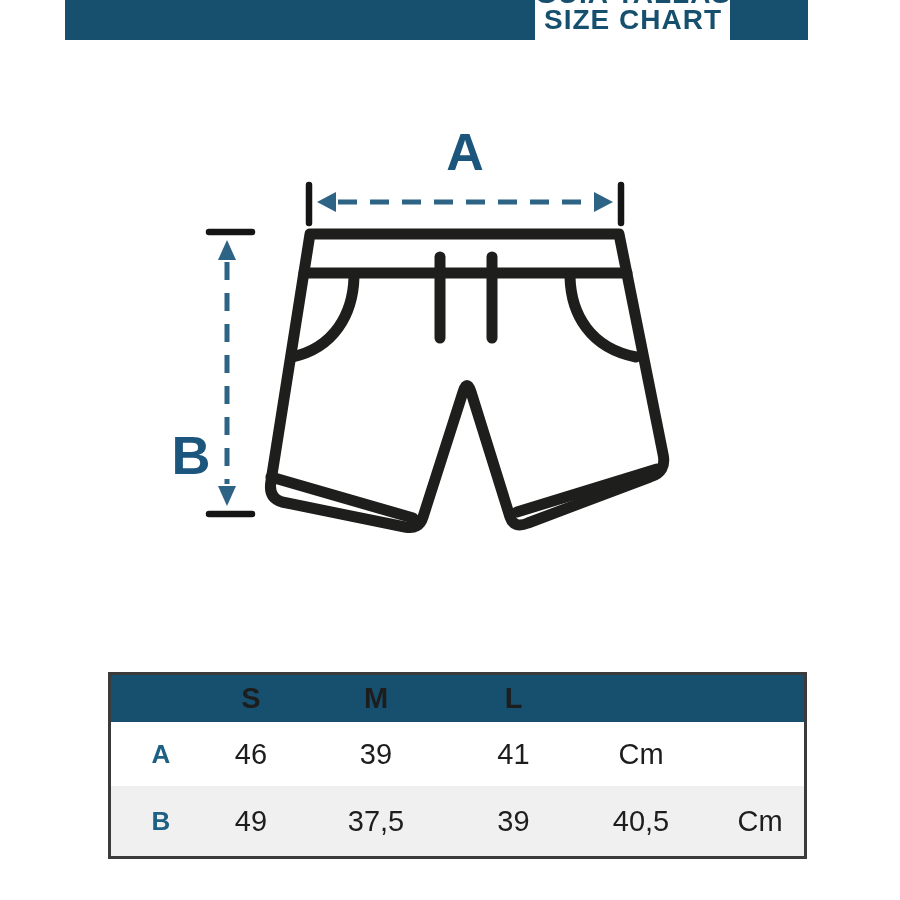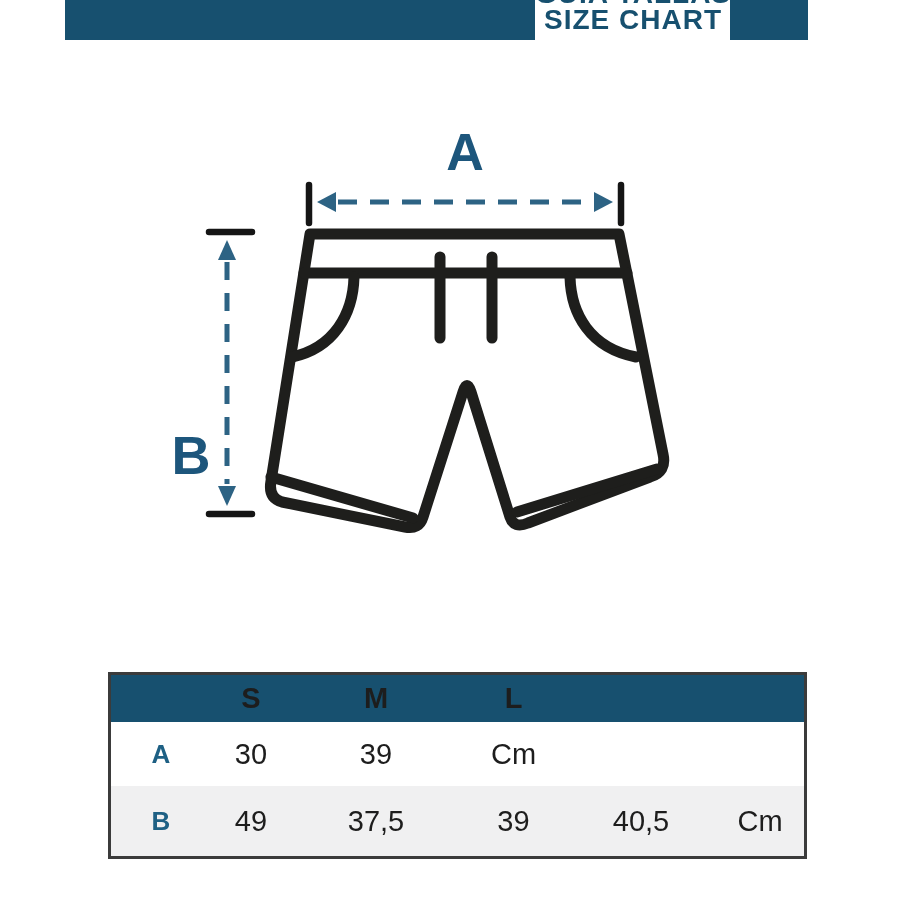--- a/index.html
+++ b/index.html
@@ -85,22 +85,23 @@
   <div class="size-table">
     <div class="t-row t-head">
       <div class="cell"></div>
       <div class="cell">S</div>
       <div class="cell">M</div>
       <div class="cell">L</div>
       <div class="cell"></div>
     </div>
     <div class="t-row row-a">
       <div class="cell rowlabel">A</div>
-      <div class="cell">30</div>
+      <div class="cell">46</div>
       <div class="cell">39</div>
+      <div class="cell">41</div>
       <div class="cell">Cm</div>
     </div>
     <div class="t-row row-b">
       <div class="cell rowlabel">B</div>
       <div class="cell">49</div>
       <div class="cell">37,5</div>
       <div class="cell">39</div>
       <div class="cell">40,5</div>
       <div class="cell">Cm</div>
     </div>

